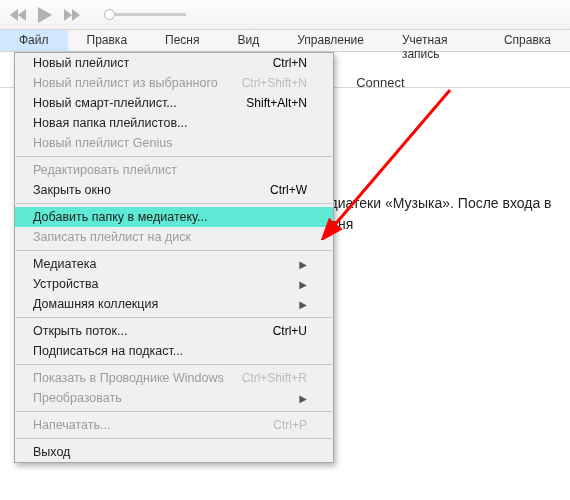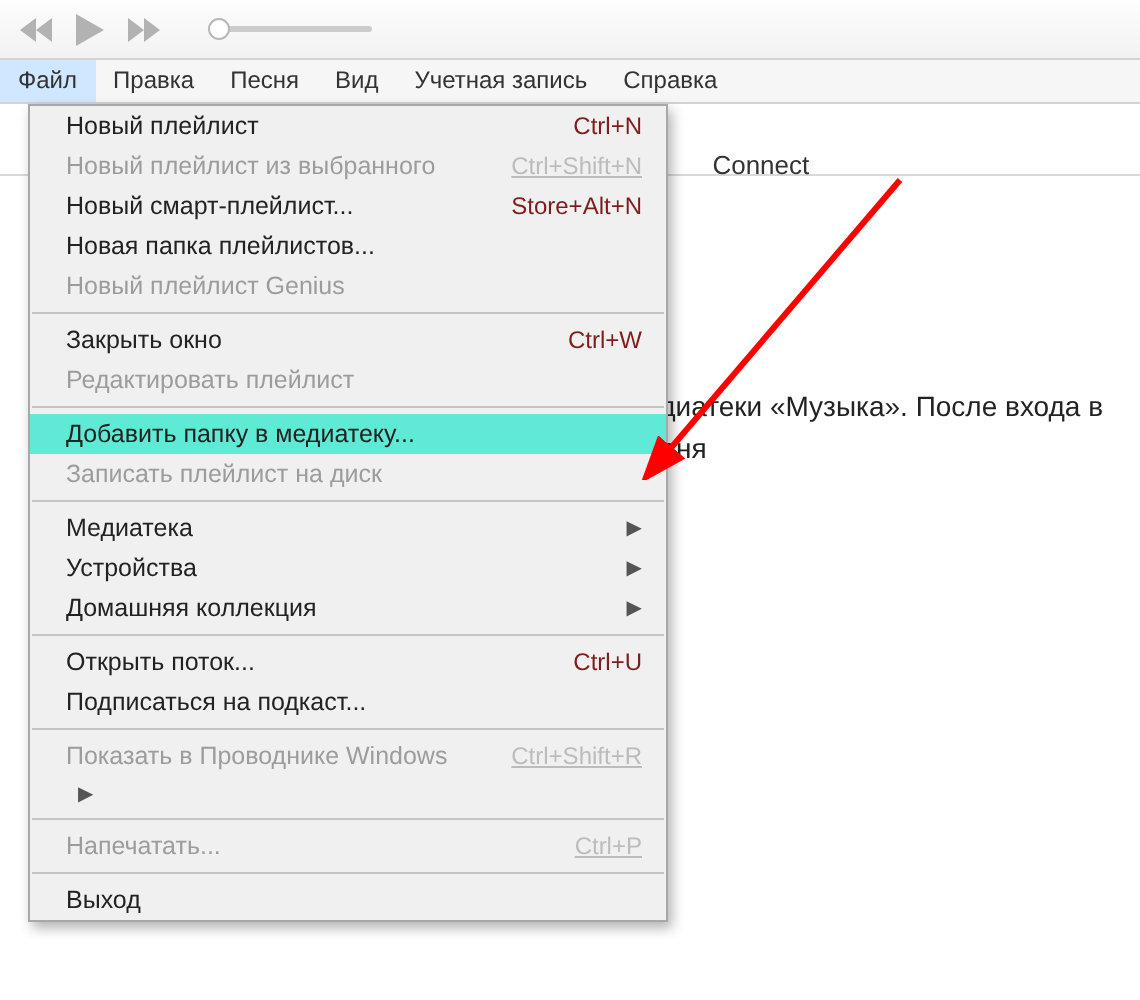--- a/index.html
+++ b/index.html
@@ -8,41 +8,41 @@
 
 .player-bar { height: 30px; background: linear-gradient(#fdfdfd,#f2f2f2); border-bottom: 1px solid #d3d3d3; display: flex; align-items: center; padding: 0 10px; position: relative; }
 .player-controls { display: flex; align-items: center; gap: 12px; color: #b2b2b2; }
 .player-controls svg { display: block; }
 .volume-track { width: 80px; height: 3px; background: #ccc; margin-left: 14px; border-radius: 2px; position: relative; }
 .volume-thumb { width: 11px; height: 11px; border-radius: 50%; background: #fff; border: 1px solid #b8b8b8; position: absolute; top: -4px; left: -2px; }
 .apple-logo { position: absolute; left: 50%; top: 50%; transform: translate(-50%,-50%); color: #4a4a4a; font-size: 22px; }
 
 
 .menu-bar { height: 22px; background: #f6f6f6; border-bottom: 1px solid #d3d3d3; display: flex; font-size: 12px; color: #333; }
-.menu-bar > div { padding: 3px 9px; cursor: default; }
+.menu-bar > div { padding: 3px 19px; cursor: default; }
 .menu-bar > div.open { background: #cfe7ff; }
 
 
 .tabs-row { height: 36px; border-bottom: 1px solid #d9d9d9; display: flex; align-items: center; justify-content: center; gap: 22px; font-size: 13px; color: #333; }
 .tabs-row > div { cursor: default; margin-top: 25px; }
 
 
 .content { padding: 30px 10px 20px 40px; color: #222; }
 .content h1 { font-size: 40px; font-weight: 400; margin-bottom: 30px; }
 .content p { font-size: 14px; line-height: 1.5; margin-bottom: 30px; }
 .store-buttons { display: flex; gap: 14px; }
 .store-button { border: 1px solid #b9b9b9; background: linear-gradient(#fff,#f2f2f2); padding: 6px 16px; font-size: 13px; border-radius: 4px; cursor: default; }
 
 
 .dropdown { position: absolute; left: 14px; top: 52px; width: 320px; background: #f0f0f0; border: 1px solid #a8a8a8; box-shadow: 2px 3px 6px rgba(0,0,0,.3); font-size: 12.5px; color: #222; z-index: 10; }
-.dropdown-item { display: flex; justify-content: space-between; align-items: center; padding: 3px 12px 3px 18px; cursor: default; white-space: nowrap; }
+.dropdown-item { display: flex; justify-content: space-between; align-items: center; padding: 3px 26px 3px 18px; cursor: default; white-space: nowrap; }
 .dropdown-item.disabled { color: #9c9c9c; }
 .dropdown-item.highlighted { background: #5eead4; }
-.dropdown-item .shortcut { color: #7f1d1d; font-size: 12px; }
-.dropdown-item.disabled .shortcut { color: #bcbcbc; text-decoration: underline; }
+.dropdown-item .shortcut { color: #000000; font-size: 12px; }
+.dropdown-item.disabled .shortcut { color: #bcbcbc; }
 .dropdown-item .sub-arrow { font-size: 10px; color: #555; margin-left: 6px; }
 .dropdown-sep { height: 1px; background: #c5c5c5; margin: 3px 1px; }
 
 
 .arrow-svg { position: absolute; left: 320px; top: 80px; z-index: 20; pointer-events: none; }
 </style>
 </head>
 <body>
 
 <div class="player-bar">
@@ -67,20 +67,21 @@
       </div>
   </div>
   <span class="apple-logo"></span>
 </div>
 
 <div class="menu-bar" id="menu-bar">
     <div class="open">Файл</div>
     <div>Правка</div>
     <div>Песня</div>
     <div>Вид</div>
+    <div>Управление</div>
     <div>Учетная запись</div>
     <div>Справка</div>
   </div>
 
 <div class="tabs-row" id="tabs-row">
     <div>Для Вас</div>
     <div>Новое</div>
     <div>Радио</div>
     <div>Connect</div>
   </div>
@@ -98,35 +99,35 @@
     <div class="dropdown-item">
       <span>Новый плейлист</span>
       <span class="shortcut">Ctrl+N</span>
     </div>
     <div class="dropdown-item disabled">
       <span>Новый плейлист из выбранного</span>
       <span class="shortcut">Ctrl+Shift+N</span>
     </div>
     <div class="dropdown-item">
       <span>Новый смарт-плейлист...</span>
-      <span class="shortcut">Store+Alt+N</span>
+      <span class="shortcut">Shift+Alt+N</span>
     </div>
     <div class="dropdown-item">
       <span>Новая папка плейлистов...</span>
     </div>
     <div class="dropdown-item disabled">
       <span>Новый плейлист Genius</span>
     </div>
     <div class="dropdown-sep"></div>
+    <div class="dropdown-item disabled">
+      <span>Редактировать плейлист</span>
+    </div>
     <div class="dropdown-item">
       <span>Закрыть окно</span>
       <span class="shortcut">Ctrl+W</span>
-    </div>
-    <div class="dropdown-item disabled">
-      <span>Редактировать плейлист</span>
     </div>
     <div class="dropdown-sep"></div>
     <div class="dropdown-item highlighted">
       <span>Добавить папку в медиатеку...</span>
     </div>
     <div class="dropdown-item disabled">
       <span>Записать плейлист на диск</span>
     </div>
     <div class="dropdown-sep"></div>
     <div class="dropdown-item">
@@ -148,20 +149,21 @@
     </div>
     <div class="dropdown-item">
       <span>Подписаться на подкаст...</span>
     </div>
     <div class="dropdown-sep"></div>
     <div class="dropdown-item disabled">
       <span>Показать в Проводнике Windows</span>
       <span class="shortcut">Ctrl+Shift+R</span>
     </div>
     <div class="dropdown-item disabled">
+      <span>Преобразовать</span>
       <span class="sub-arrow">▶</span>
     </div>
     <div class="dropdown-sep"></div>
     <div class="dropdown-item disabled">
       <span>Напечатать...</span>
       <span class="shortcut">Ctrl+P</span>
     </div>
     <div class="dropdown-sep"></div>
     <div class="dropdown-item">
       <span>Выход</span>

